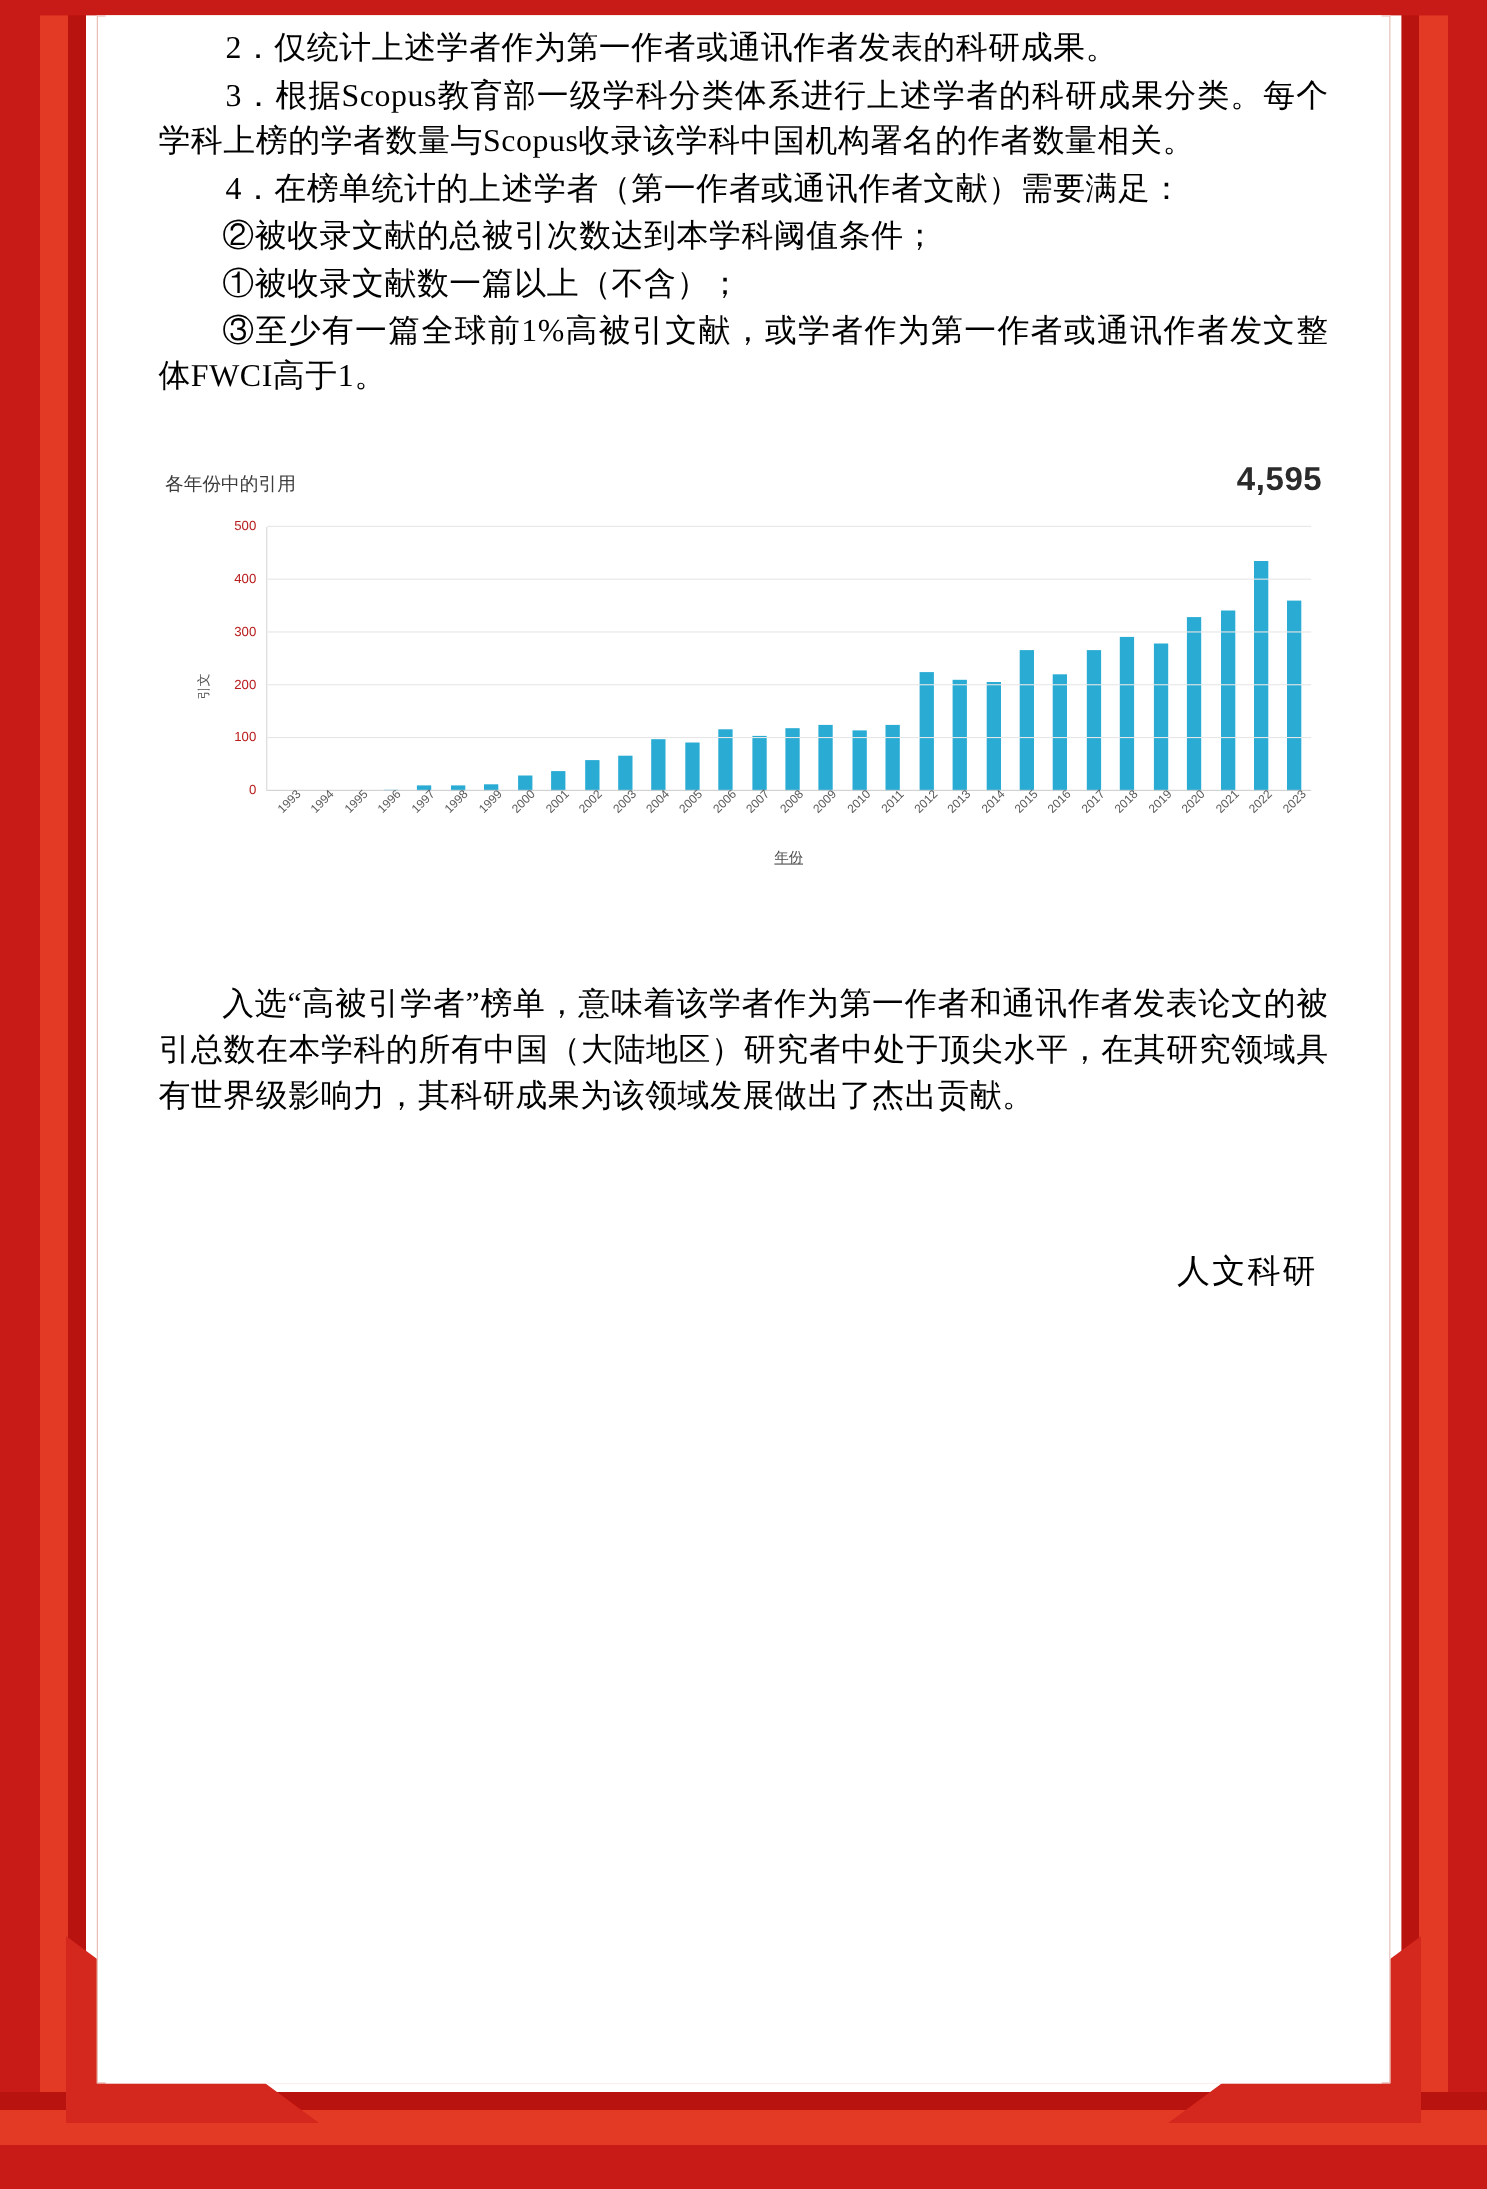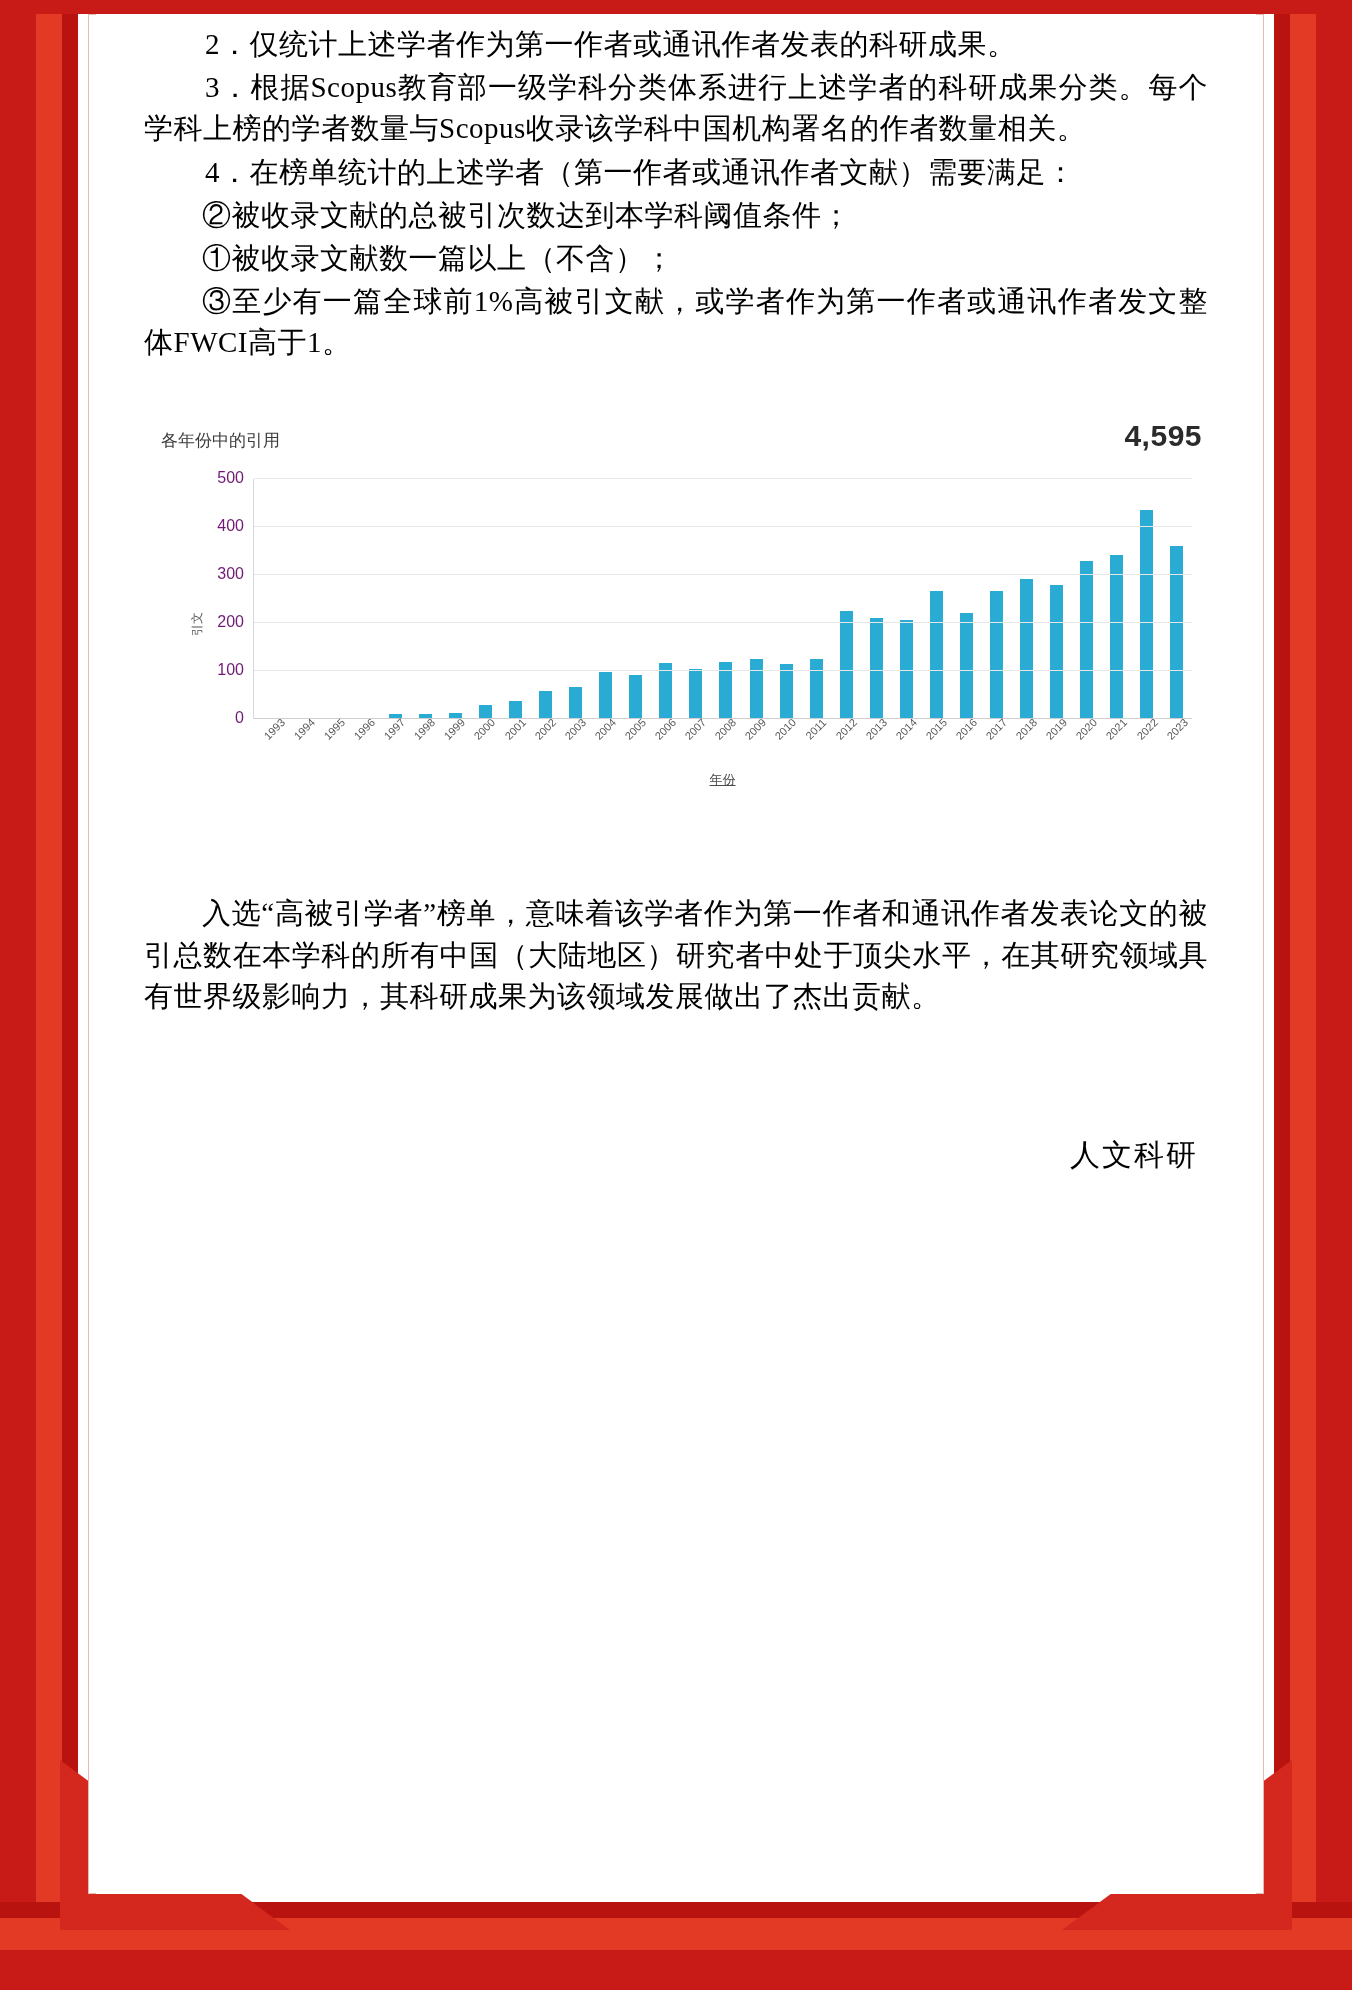--- a/index.html
+++ b/index.html
@@ -103,21 +103,20 @@
   }
   .indent-item {
     text-indent: 2.1em;
   }
 
   
   .chart-block {
     margin-top: 56px;
     margin-bottom: 10px;
     padding: 0 6px;
-    margin-left: 11px;
   }
   .chart-head {
     display: flex;
     align-items: baseline;
     justify-content: space-between;
     font-family: "Liberation Sans", sans-serif;
   }
   .chart-title {
     font-size: 17px;
     color: #3c3c3c;
@@ -159,22 +158,22 @@
     background: #e6e6e6;
   }
   .gridline.base {
     background: #cfcfcf;
   }
   .ytick {
     position: absolute;
     right: 100%;
     margin-right: 10px;
     transform: translateY(-50%);
-    font-size: 16px;
-    color: #701a75;
+    font-size: 12px;
+    color: #b91c1c;
     white-space: nowrap;
   }
   .bars {
     position: absolute;
     left: 0; right: 0; bottom: 0;
     height: 100%;
     display: flex;
     align-items: flex-end;
     padding-left: 6px;
     box-sizing: border-box;

